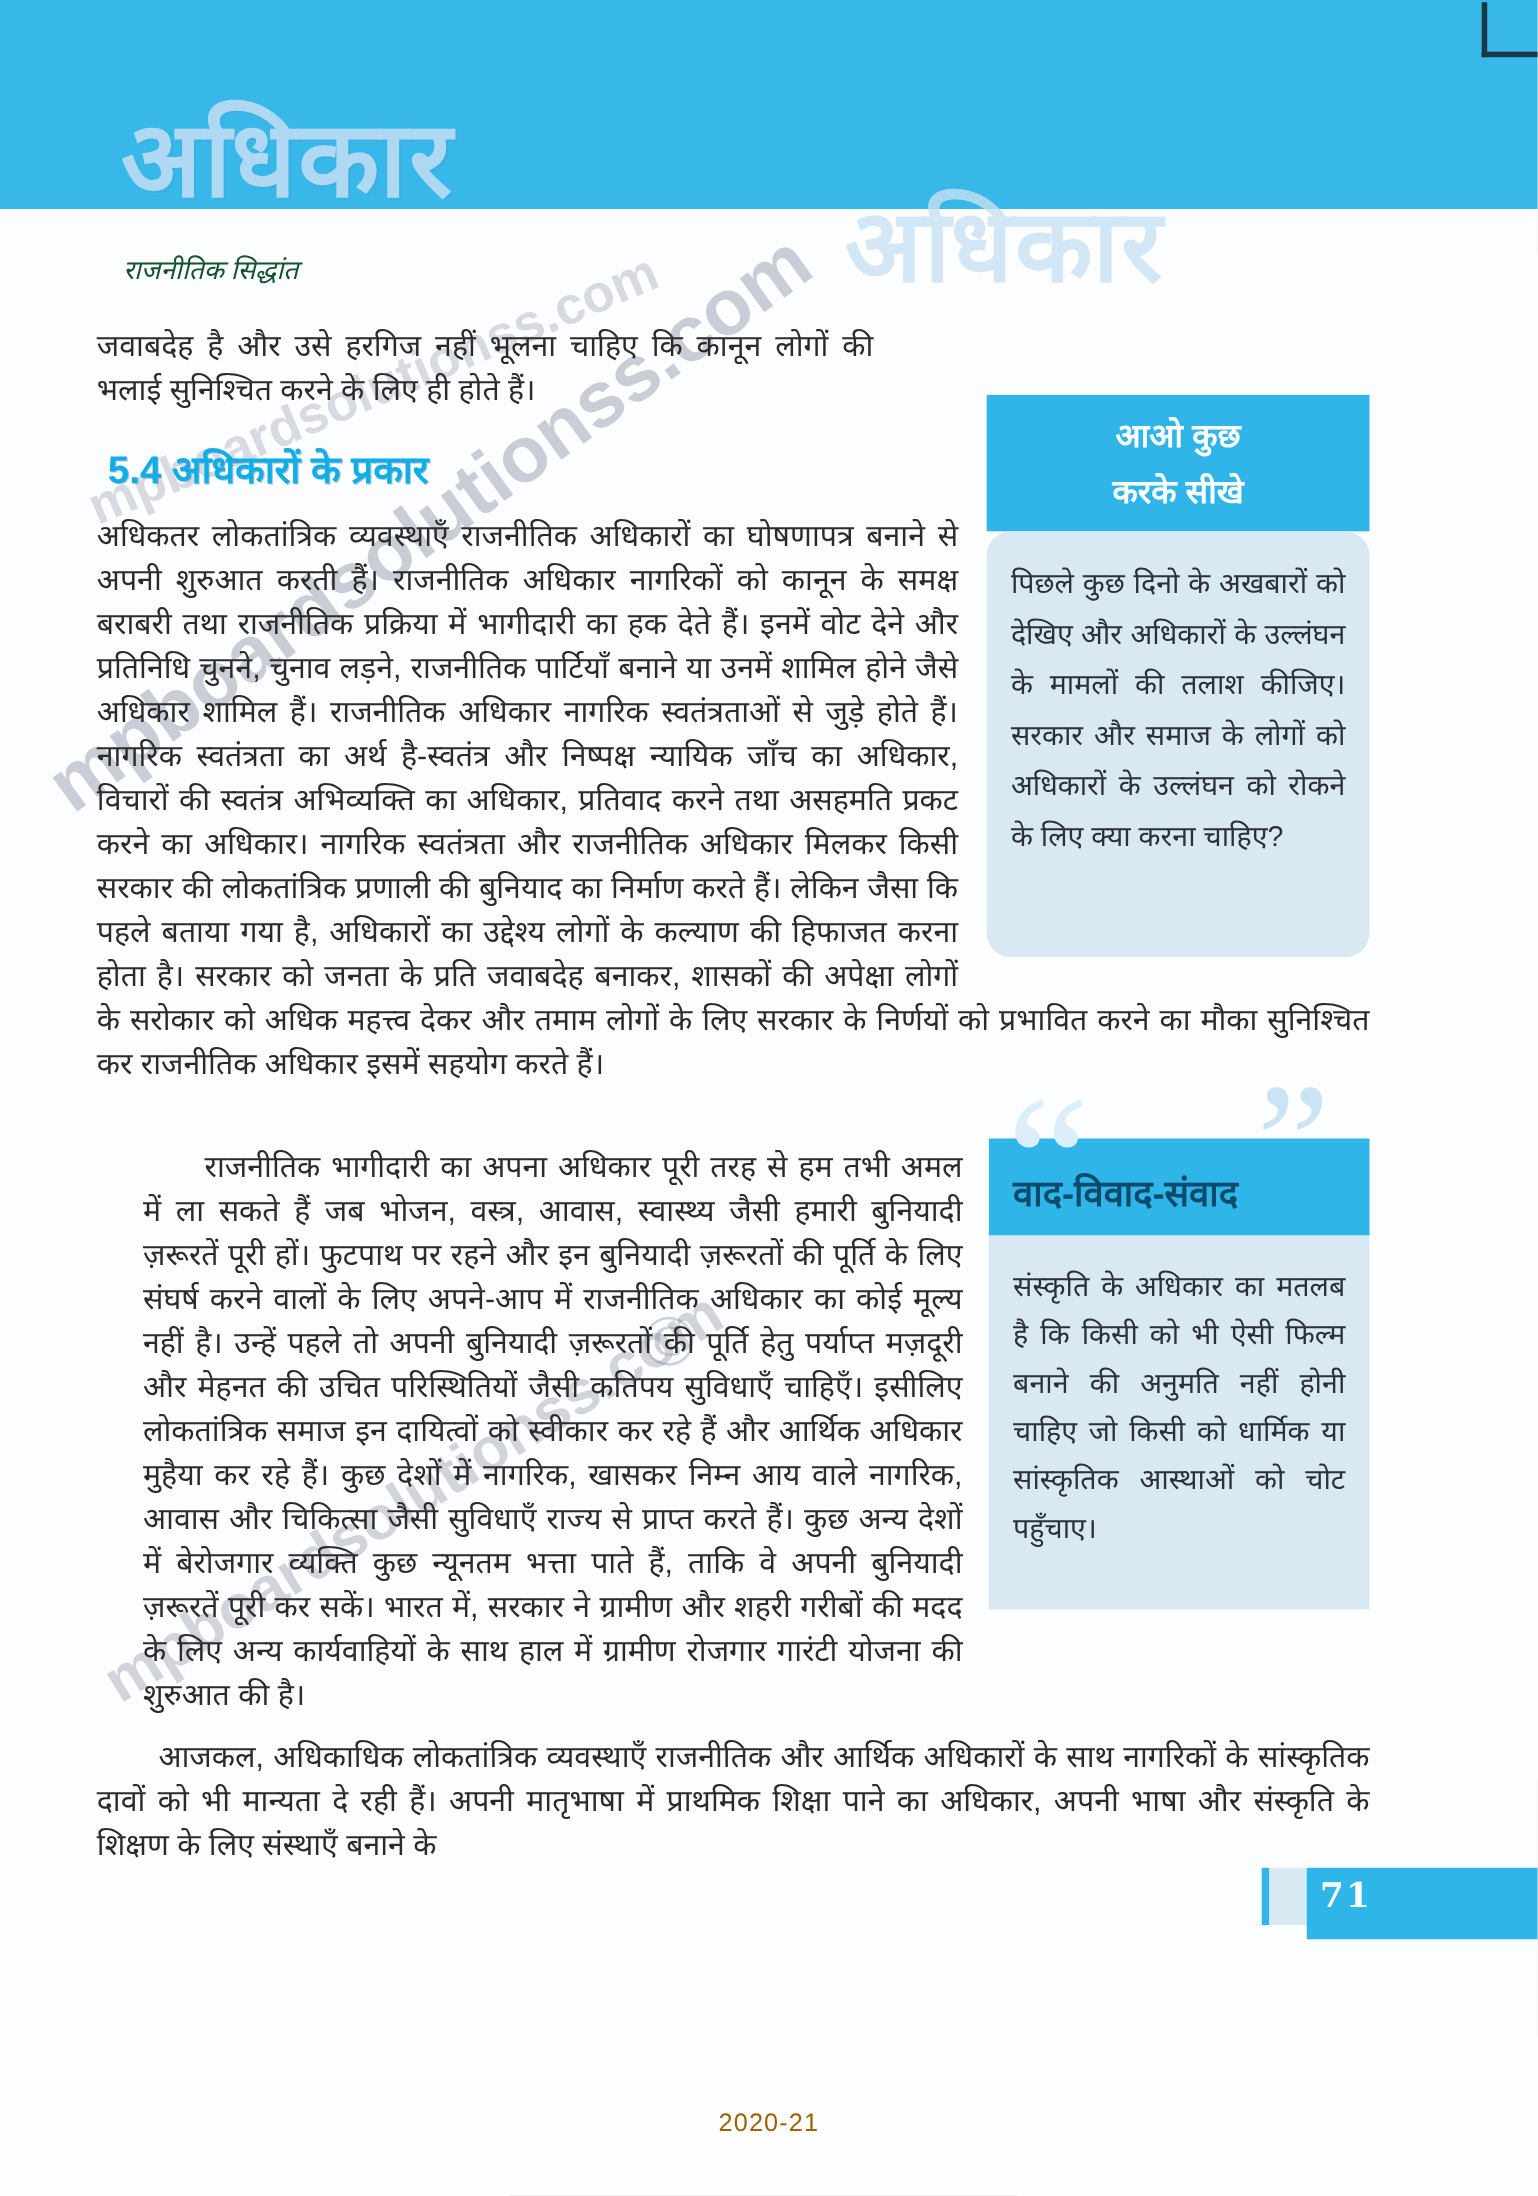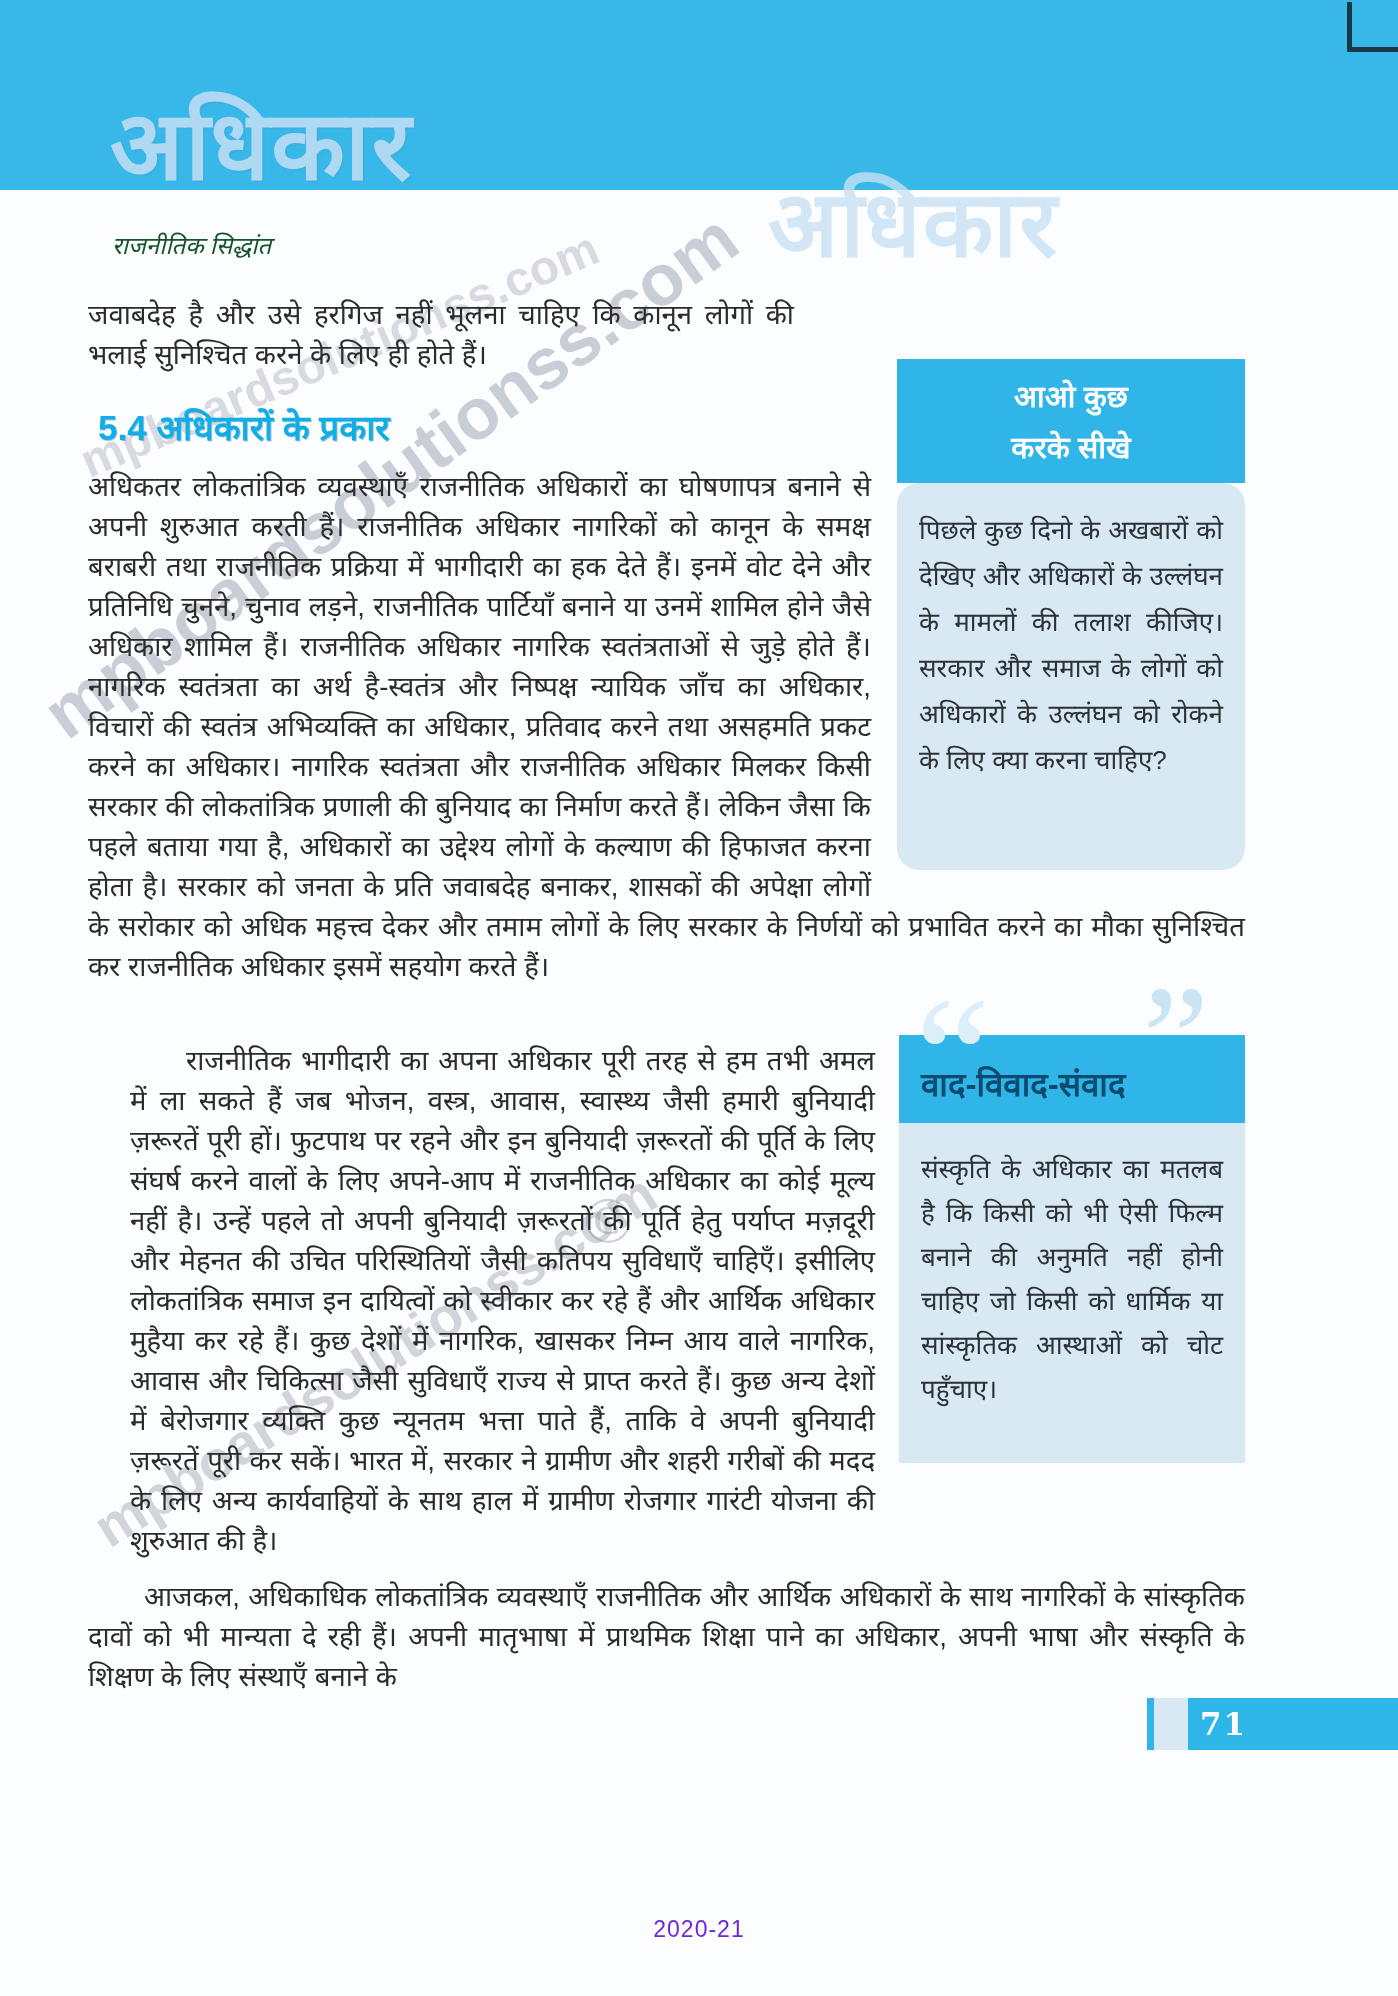--- a/index.html
+++ b/index.html
@@ -79,27 +79,27 @@
   }
   .quote-open { left:16px; top:-18px; font-size:170px; color:#DCEEF9; }
   .quote-close { right:36px; top:-26px; font-size:150px; color:#CBE4F5; }
   .debate-wrap .box-body { line-height:44px; padding:24px 22px 52px; }
 
   
   .pagenum-strip { position:absolute; left:1147px; right:0; top:1698px; height:52px; z-index:3; }
   .strip-bar { position:absolute; left:0; top:0; width:7px; height:52px; background:#2FB6E9; }
   .strip-gap { position:absolute; left:7px; top:0; width:34px; height:52px; background:#D9E9F4; }
   .strip-box {
-    position:absolute; left:41px; right:0; top:0; height:52px; background:#2FB6E9;
+    position:absolute; left:41px; right:0; top:0; height:65px; background:#2FB6E9;
     color:#fff; font-weight:bold; font-size:31px; line-height:52px; padding-left:12px;
     font-family:"DejaVu Serif", serif; letter-spacing:2px;
   }
   .footer {
     position:absolute; left:0; top:1916px; width:100%; text-align:center;
-    font-size:23px; color:#6d28d9; z-index:3; letter-spacing:1px;
+    font-size:23px; color:#a16207; z-index:3; letter-spacing:1px;
   }
 </style>
 </head>
 <body>
 
 <div class="page">
 
   <div class="band"></div>
 
   <div class="watermark wm1">mpboardsolutionss.com</div>

